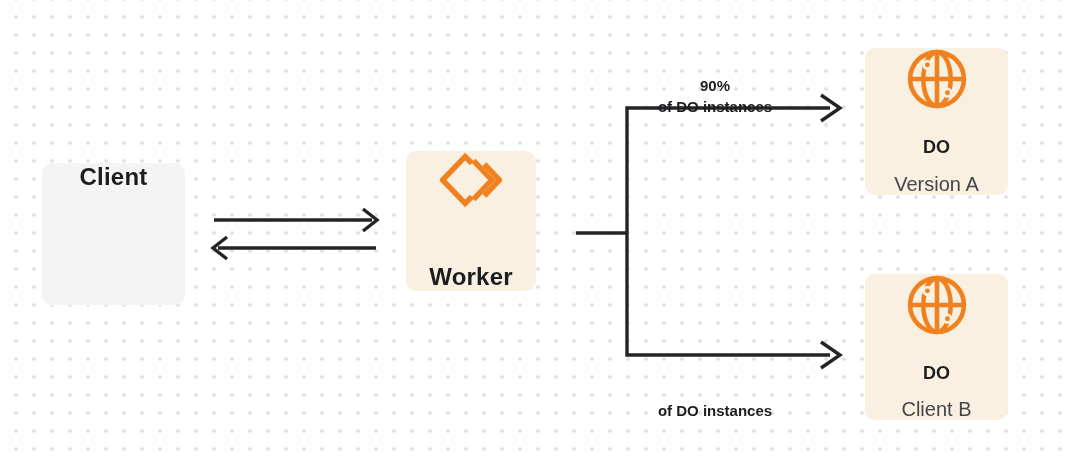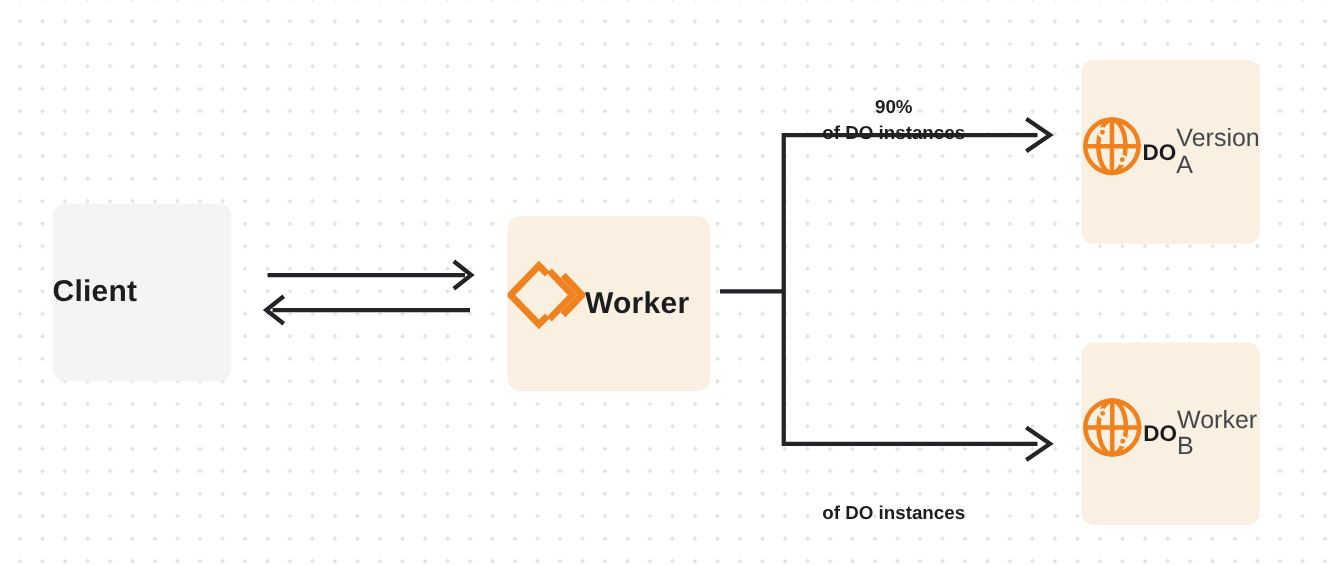--- a/index.html
+++ b/index.html
@@ -20,30 +20,30 @@
   .edges-svg {
     position: absolute; left: 0; top: 0;
     width: 1072px; height: 452px;
   }
   .edges-svg path, .edges-svg line, .edges-svg polyline {
     stroke: #232427; stroke-width: 3.4; fill: none;
     stroke-linejoin: miter; stroke-linecap: butt;
   }
   .node {
     position: absolute;
-    display: flex; flex-direction: row;
-    align-items: center; justify-content: flex-start;
+    display: flex; flex-direction: column;
+    align-items: center; justify-content: space-between;
     border-radius: 10px;
   }
   .node-client {
     left: 42px; top: 163px; width: 143px; height: 142px;
     background: #f4f4f5;
   }
   .node-worker {
-    left: 406px; top: 173px; width: 162px; height: 140px;
+    left: 406px; top: 151px; width: 130px; height: 140px;
     background: #faf0e1;
   }
   .node-do { width: 143px; background: #faf0e1; }
   .node-do-a { left: 865px; top: 48px;  height: 147px; }
   .node-do-b { left: 865px; top: 274px; height: 146px; }
   .node-title {
     font-size: 24px; font-weight: bold; color: #1c1d1f;
     letter-spacing: 0.2px;
   }
   .worker-icon { margin-bottom: 14px; }
@@ -117,21 +117,21 @@
       <g fill="none" stroke="#f0811f" stroke-width="5" stroke-linecap="round">
         <circle cx="34" cy="34" r="29.5"></circle>
         <line x1="34" y1="4.5" x2="34" y2="63.5"></line>
         <ellipse cx="34" cy="34" rx="15" ry="29.5"></ellipse>
         <line x1="4.5" y1="34" x2="63.5" y2="34"></line>
       </g>
       <circle cx="23.5" cy="18.5" r="4.2" fill="#f0811f" stroke="#faf0e1" stroke-width="3"></circle>
       <circle cx="45.5" cy="49" r="4.2" fill="#f0811f" stroke="#faf0e1" stroke-width="3"></circle>
     </svg>
     <span class="do-title">DO</span>
-    <span class="do-subtitle">Worker B</span>
+    <span class="do-subtitle">Client B</span>
   </div>
 
   <div class="edge-label edge-label-top">
     <span>90%</span>
     <span>of DO instances</span>
   </div>
   <div class="edge-label edge-label-bottom">
     <span>of DO instances</span>
   </div>
 

